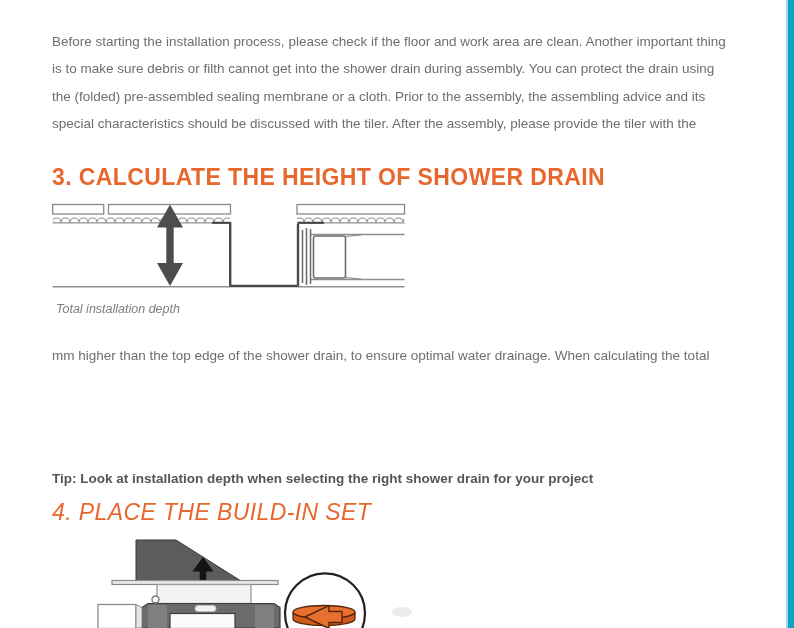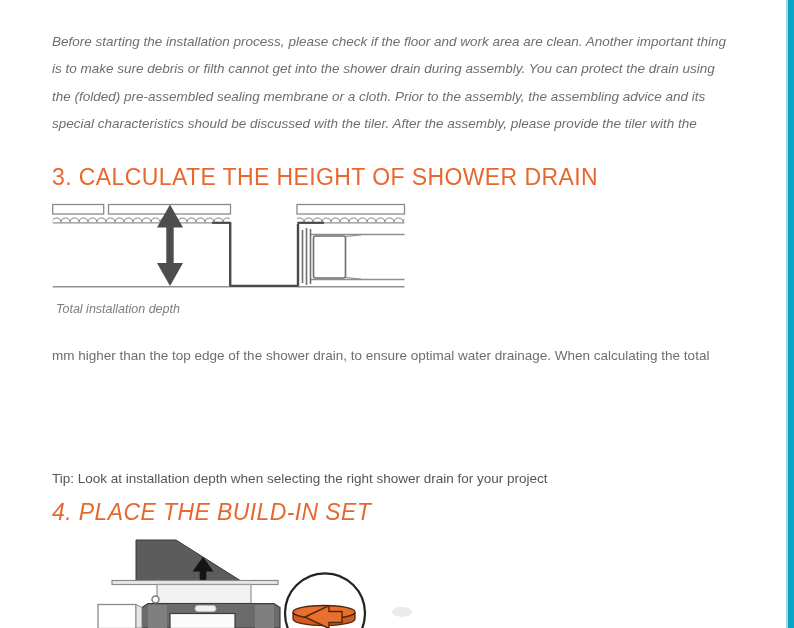--- a/index.html
+++ b/index.html
@@ -4,30 +4,30 @@
 <style>
   html,body{margin:0;padding:0;background:#fff;}
   .page{
     position:relative;width:794px;height:628px;overflow:hidden;background:#ffffff;
     font-family:"Liberation Sans", sans-serif;
   }
   .accent-strip{position:absolute;top:0;right:0;width:8px;height:628px;
     background:linear-gradient(to right,#9FDAEA 0 2.5px,#0EA2C6 2.5px 8px);}
   .para{position:absolute;left:52px;color:#6E6E6E;font-size:13.5px;line-height:27.4px;}
   .para .line{white-space:nowrap;}
-  .intro{top:28px;font-style:italic;}
+  .intro{top:28px;}
   .body2{top:342px;}
   .heading{position:absolute;left:52px;color:#E7682F;font-size:23px;line-height:30px;
     letter-spacing:0.4px;font-weight:400;white-space:nowrap;}
-  .h3{top:162px;}
+  .h3{top:162px;font-weight:bold;}
   .h4{top:497px;font-style:italic;}
   .caption{position:absolute;left:56px;top:301px;color:#7E7E7E;font-size:12.5px;
     font-style:italic;line-height:16px;white-space:nowrap;}
   .tip{position:absolute;left:52px;top:465px;color:#565656;font-size:13.5px;
-    font-weight:normal;line-height:27.4px;white-space:nowrap;}
+    font-weight:bold;line-height:27.4px;white-space:nowrap;}
   .fig1{position:absolute;left:52px;top:202px;}
   .fig2{position:absolute;left:90px;top:538px;}
 </style>
 </head>
 <body>
 
 <div class="page">
 
   <div class="para intro">
     <div class="line">Before starting the installation process, please check if the floor and work area are clean. Another important thing</div>

